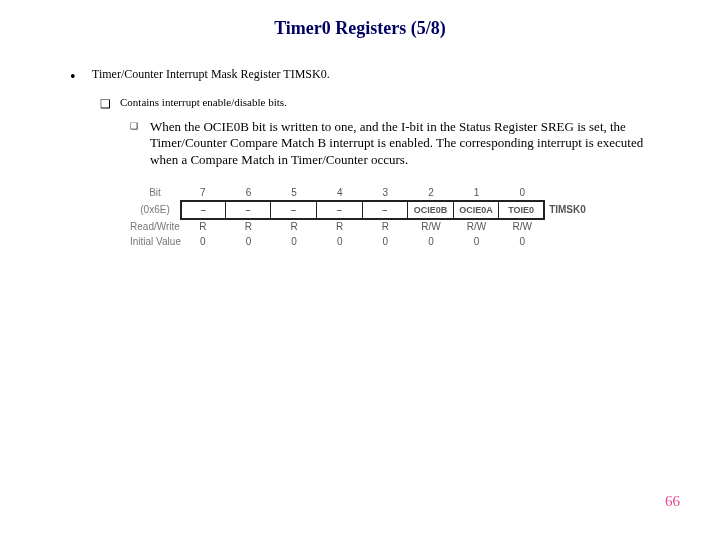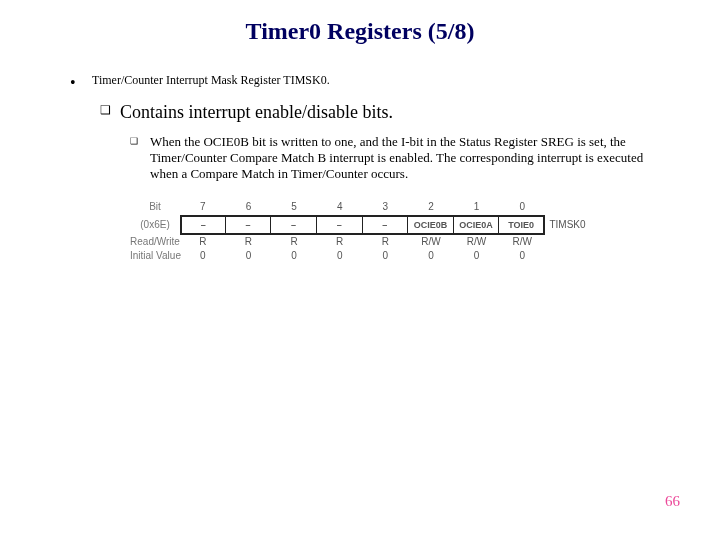--- a/index.html
+++ b/index.html
@@ -13,21 +13,21 @@
     position: relative;
   }
   .slide {
     width: 720px;
     height: 540px;
     position: relative;
     box-sizing: border-box;
   }
   .title {
     text-align: center;
-    font-size: 24px;
+    font-size: 18px;
     font-weight: bold;
     padding-top: 18px;
     color: #000060;
   }
   .content {
     padding: 28px 70px 0 70px;
     font-size: 15px;
     line-height: 1.25;
   }
   .lvl1 {
@@ -40,21 +40,21 @@
     content: "•";
     position: absolute;
     left: 0;
     top: 0;
     font-size: 16px;
   }
   .lvl2 {
     margin: 8px 0 10px 30px;
     padding-left: 20px;
     position: relative;
-    font-size: 18px;
+    font-size: 11px;
     line-height: 1.2;
   }
   .lvl2::before {
     content: "❑";
     position: absolute;
     left: 0;
     top: 1px;
     font-size: 12px;
   }
   .lvl3 {
@@ -88,21 +88,21 @@
     text-align: center;
     padding: 1px 0;
     white-space: nowrap;
   }
   .rlabel {
     text-align: center;
     color: #777;
   }
   .rname {
     text-align: left;
-    font-weight: normal;
+    font-weight: bold;
     color: #555;
     padding-left: 4px;
   }
   .bitcell {
     border: 1px solid #222;
     border-left: none;
     font-size: 9px;
     font-weight: bold;
     color: #555;
     height: 14px;

